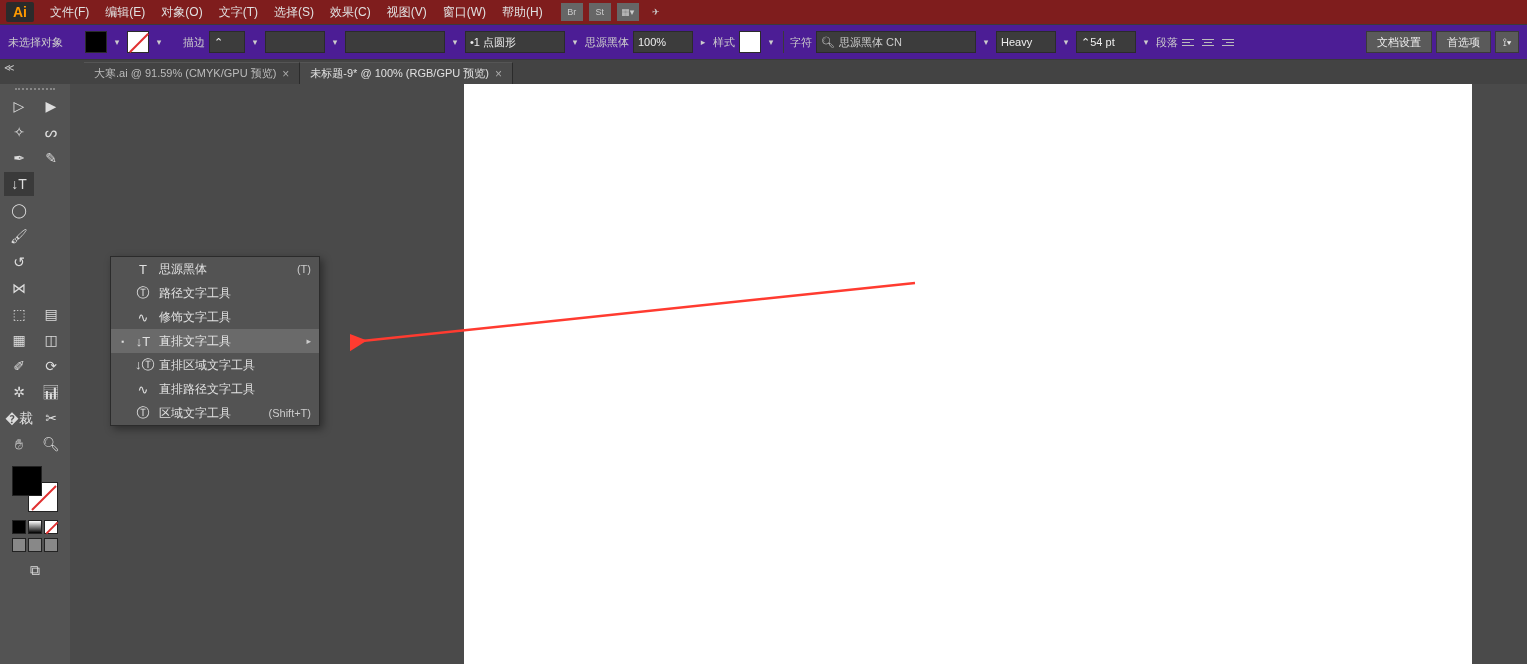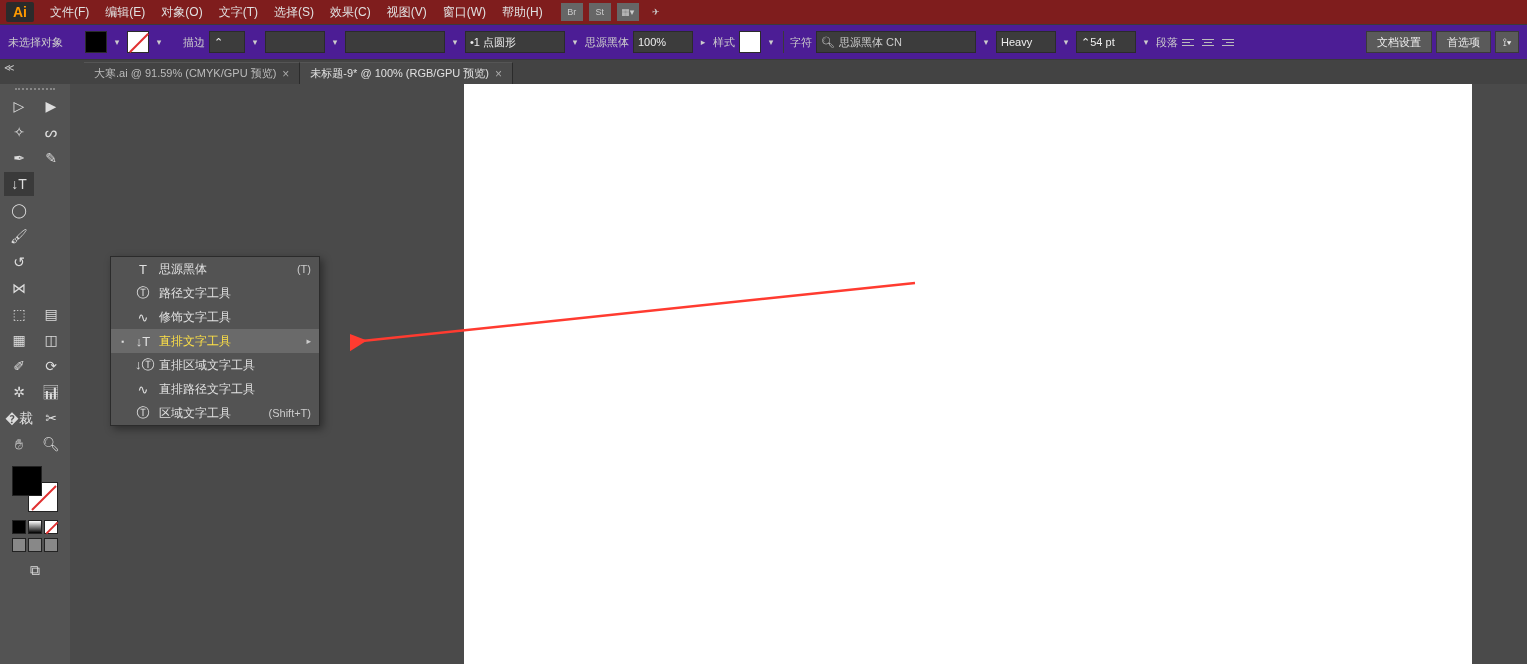--- a/index.html
+++ b/index.html
@@ -55,21 +55,21 @@
   .canvas-wrap{position:absolute; left:394px; top:0; right:55px; bottom:0; background:#fff;}
   
   
   .flyout{position:absolute; left:40px; top:172px; width:210px; background:#535353; border:1px solid #2b2b2b; box-shadow:3px 3px 8px rgba(0,0,0,.4); z-index:20;}
   .fly-row{height:24px; display:flex; align-items:center; padding:0 8px; gap:8px; font-size:12px; color:#e0e0e0;}
   .fly-row .bullet{width:8px; text-align:center; font-size:8px;}
   .fly-row .ic{width:16px; text-align:center; font-size:13px;}
   .fly-row .txt{flex:1;}
   .fly-row .sc{color:#ccc; font-size:11px;}
   .fly-row.hover{background:#6a6a6a;}
-  .fly-row.hover .txt{color:#fde047;}
+  .fly-row.hover .txt{color:#e5e5e5;}
   .fly-row .arrow{font-size:9px; color:#ccc;}
   
   
   .arrow-svg{position:absolute; left:280px; top:195px; z-index:15; pointer-events:none;}
   
   
   .para-icons{display:flex; gap:2px;}
   .pa{width:16px;height:18px;display:flex;flex-direction:column;justify-content:center;gap:2px;}
   .pa span{height:1px;background:#bbb;display:block;}
   

